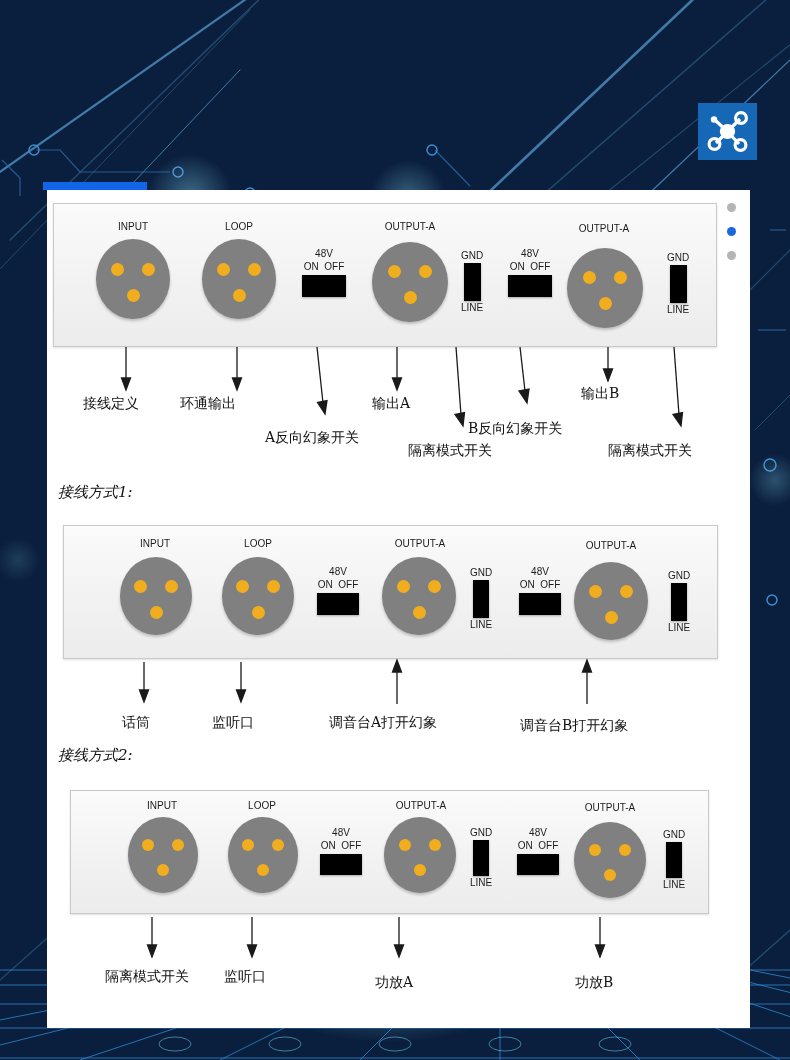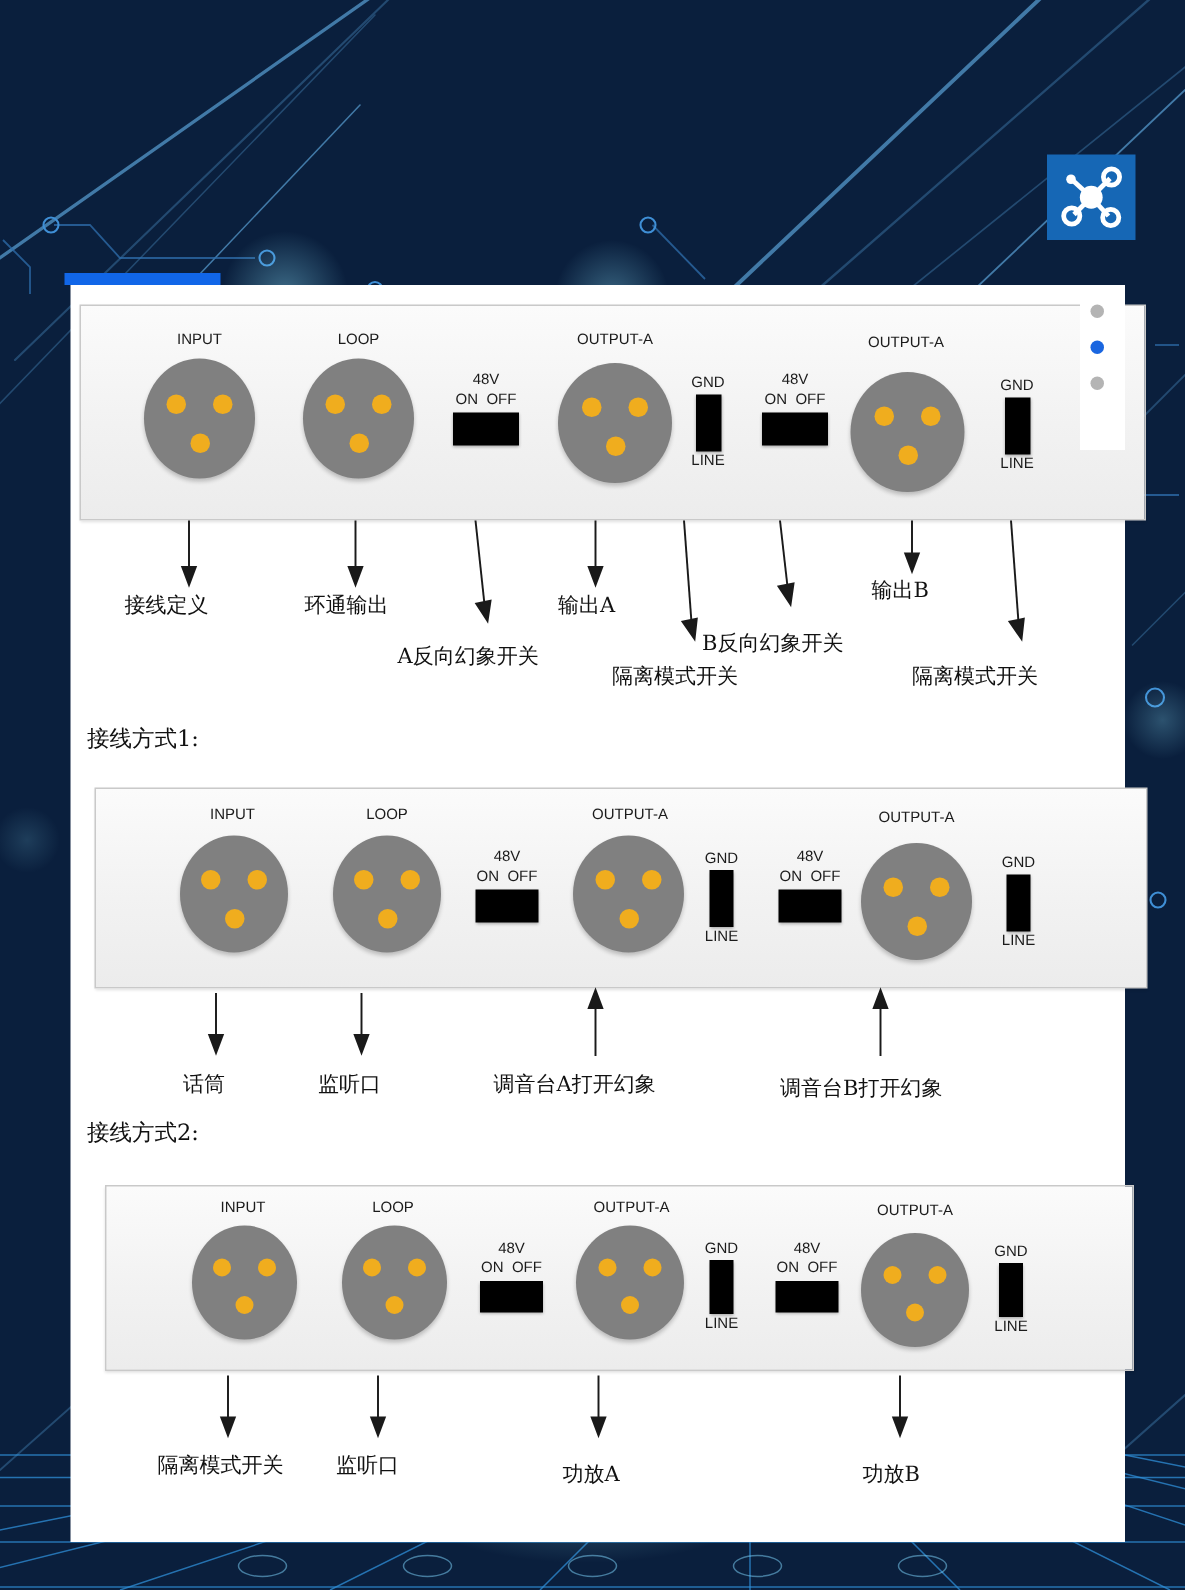--- a/index.html
+++ b/index.html
@@ -40,40 +40,39 @@
   #dots{position:absolute;left:720px;top:190px;width:30px;height:110px;background:#ffffff;z-index:7;}
   .dot{position:absolute;left:7px;width:9px;height:9px;border-radius:50%;background:#b4b4b4;}
   .dot.active{background:#1a66e0;}
 
   
   .panel{
     position:absolute;
     background:linear-gradient(180deg,#fbfbfb 0%,#f2f2f2 55%,#ececec 100%);
     border:1px solid #c9c9c9;
     box-shadow:0 1px 2px rgba(0,0,0,.13);
-    padding-left:47px;
   }
   .port{position:absolute;border-radius:50%;background:#808080;
         box-shadow:0 2px 3px rgba(0,0,0,.22);}
   .port .pin{position:absolute;border-radius:50%;background:#f0ad1e;}
   .port-label{position:absolute;font-size:10px;color:#1b1b1b;white-space:nowrap;
               text-align:center;font-family:"Liberation Sans",sans-serif;}
   .sw48{position:absolute;}
   .sw48 .cap{font-size:10px;color:#1b1b1b;text-align:center;white-space:nowrap;line-height:1.25;}
   .sw48 .body{background:#000000;margin:2px auto 0;box-shadow:0 1px 2px rgba(0,0,0,.3);}
   .gndsw{position:absolute;text-align:center;}
   .gndsw .cap{font-size:10px;color:#1b1b1b;white-space:nowrap;line-height:1.2;}
   .gndsw .body{background:#000000;margin:1px auto;box-shadow:0 1px 2px rgba(0,0,0,.3);}
 
   
   .ann-label{position:absolute;font-size:14px;color:#111;white-space:nowrap;
              font-family:"DejaVu Serif","Liberation Serif",serif;}
   .arrow-svg{position:absolute;overflow:visible;}
   .section-title{position:absolute;font-size:15px;color:#111;white-space:nowrap;
-                 font-family:"DejaVu Serif","Liberation Serif",serif;}
+                 font-family:"DejaVu Serif","Liberation Serif",serif;font-style:italic;}
 </style>
 </head>
 <body>
 
 <div id="bg"></div>
 
 <svg id="bg-streaks" viewBox="0 0 790 1060" preserveAspectRatio="none">
   <defs>
     <linearGradient id="stk" x1="0" y1="0" x2="1" y2="1">
       <stop offset="0%" stop-color="#3da0ff" stop-opacity="0"></stop>
@@ -279,21 +278,21 @@
 
       <line x1="561" y1="2" x2="561" y2="27"></line>
       <polygon points="561,36 556.5,24 565.5,24"></polygon>
 
       <line x1="627" y1="2" x2="632" y2="70"></line>
       <polygon points="634,81 626,69.5 635.5,67.5"></polygon>
     </g>
   </svg>
 
   <div class="ann-label" style="left:36px;top:205px;">接线定义</div>
-  <div class="ann-label" style="left:156px;top:205px;">环通输出</div>
+  <div class="ann-label" style="left:133px;top:205px;">环通输出</div>
   <div class="ann-label" style="left:218px;top:239px;">A反向幻象开关</div>
   <div class="ann-label" style="left:325px;top:205px;">输出A</div>
   <div class="ann-label" style="left:361px;top:252px;">隔离模式开关</div>
   <div class="ann-label" style="left:421px;top:230px;">B反向幻象开关</div>
   <div class="ann-label" style="left:534px;top:195px;">输出B</div>
   <div class="ann-label" style="left:561px;top:252px;">隔离模式开关</div>
 
   <div class="section-title" style="left:11px;top:293px;">接线方式1:</div>
 
   <div class="panel" style="left:16px;top:335px;width:653px;height:132px;">

